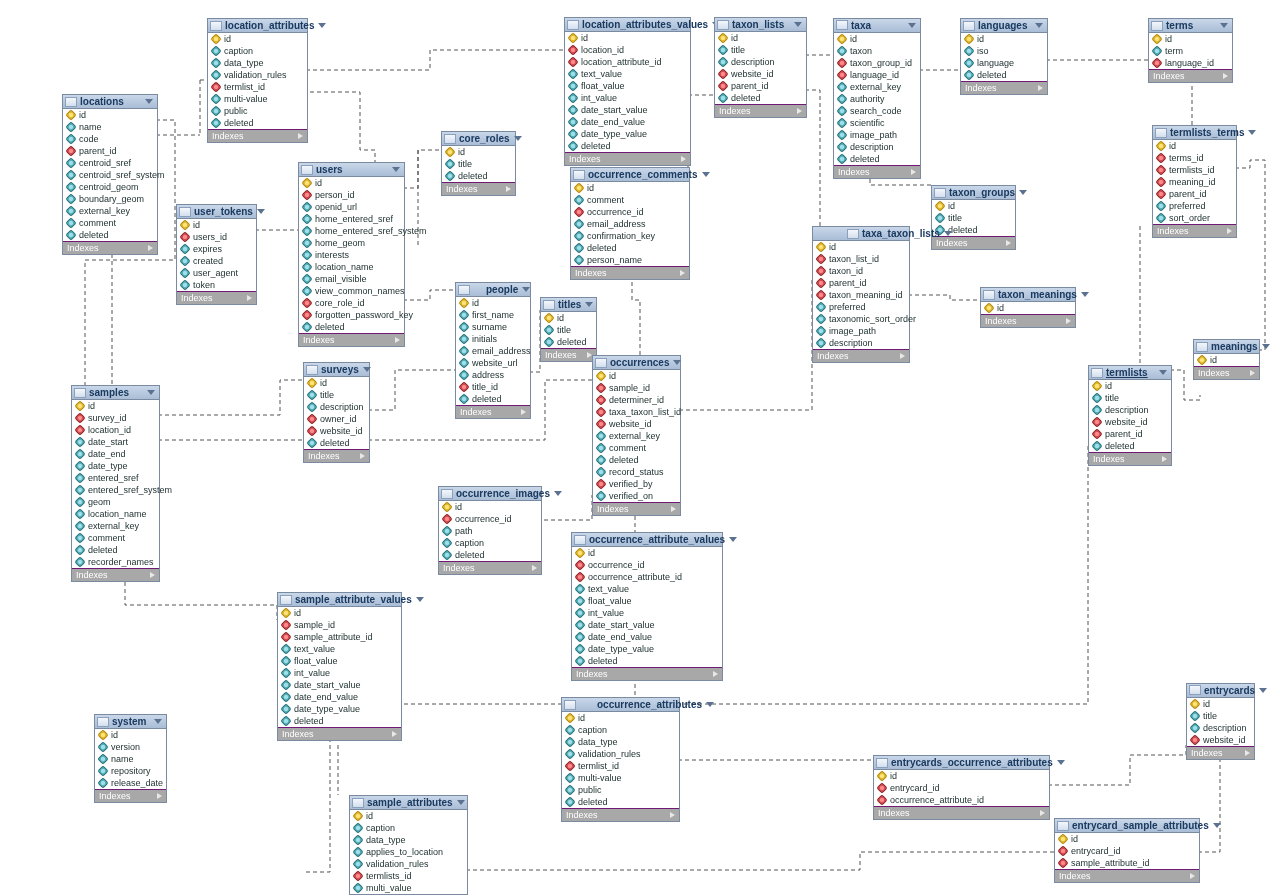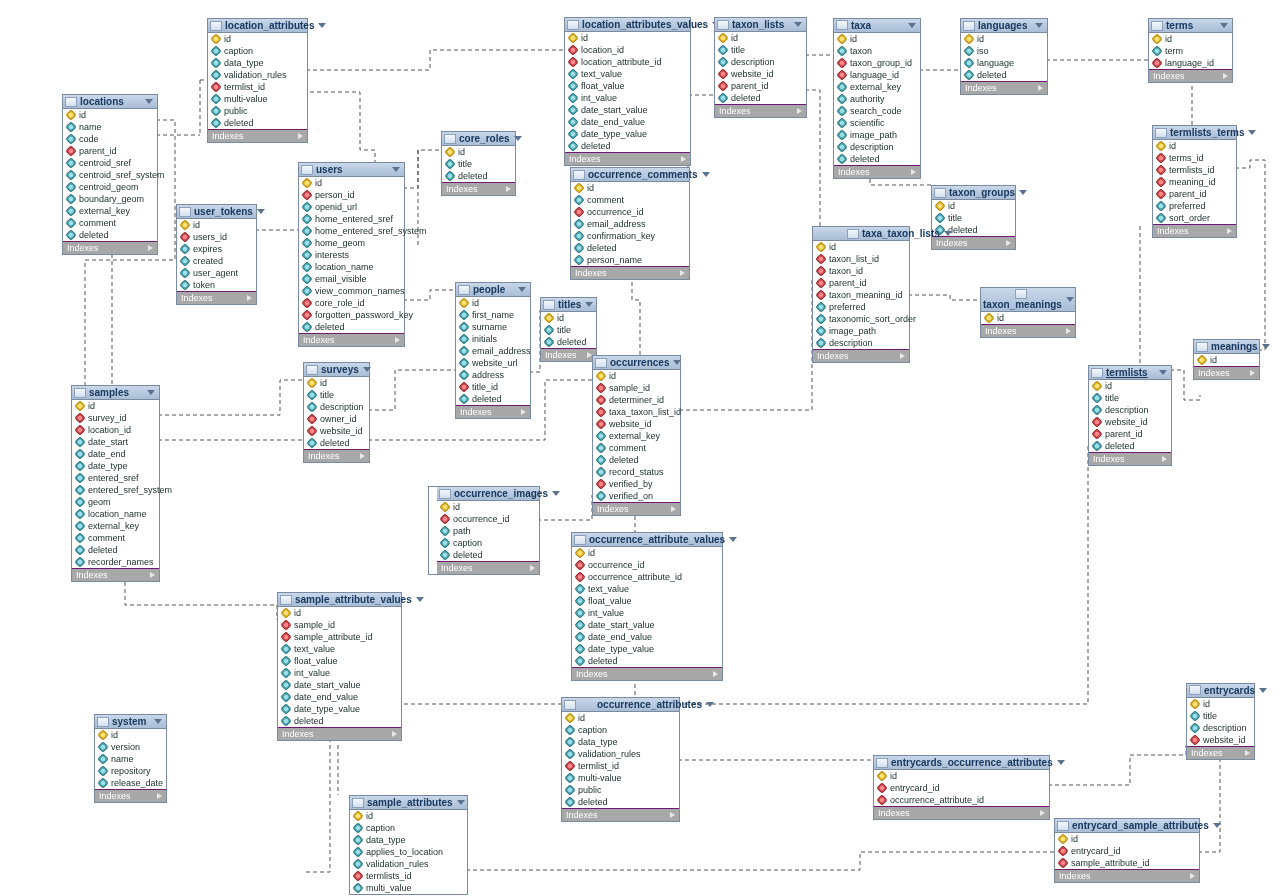--- a/index.html
+++ b/index.html
@@ -669,40 +669,40 @@
           <span>description</span>
         </div>
       </div>
       <div class="indexes">
         <span>Indexes</span>
         <span class="arrow"></span>
       </div>
     </div>
     <div class="table" style="left: 980px; top: 287px; width: 94px;">
       <div class="title">
-        <span style="display: flex; align-items: center; flex-direction: column;">
+        <span style="display: flex; align-items: center;">
           <span class="ticon"></span>
           <span>taxon_meanings</span>
         </span>
         <span class="tri"></span>
       </div>
       <div class="cols">
         <div class="col pk">
           <span class="ic"></span>
           <span>id</span>
         </div>
       </div>
       <div class="indexes">
         <span>Indexes</span>
         <span class="arrow"></span>
       </div>
     </div>
     <div class="table" style="left: 455px; top: 282px; width: 74px;">
       <div class="title">
-        <span style="display: flex; align-items: flex-end;">
+        <span style="display: flex; align-items: flex-end; gap: 13px;">
           <span class="ticon"></span>
           <span>people</span>
         </span>
         <span class="tri"></span>
       </div>
       <div class="cols">
         <div class="col pk">
           <span class="ic"></span>
           <span>id</span>
         </div>
@@ -991,21 +991,21 @@
         <div class="col attr">
           <span class="ic"></span>
           <span>deleted</span>
         </div>
       </div>
       <div class="indexes">
         <span>Indexes</span>
         <span class="arrow"></span>
       </div>
     </div>
-    <div class="table" style="left: 428px; top: 486px; width: 102px; padding-left: 8px;">
+    <div class="table" style="left: 438px; top: 486px; width: 102px;">
       <div class="title">
         <span style="display: flex; align-items: center;">
           <span class="ticon"></span>
           <span>occurrence_images</span>
         </span>
         <span class="tri"></span>
       </div>
       <div class="cols">
         <div class="col pk">
           <span class="ic"></span>

